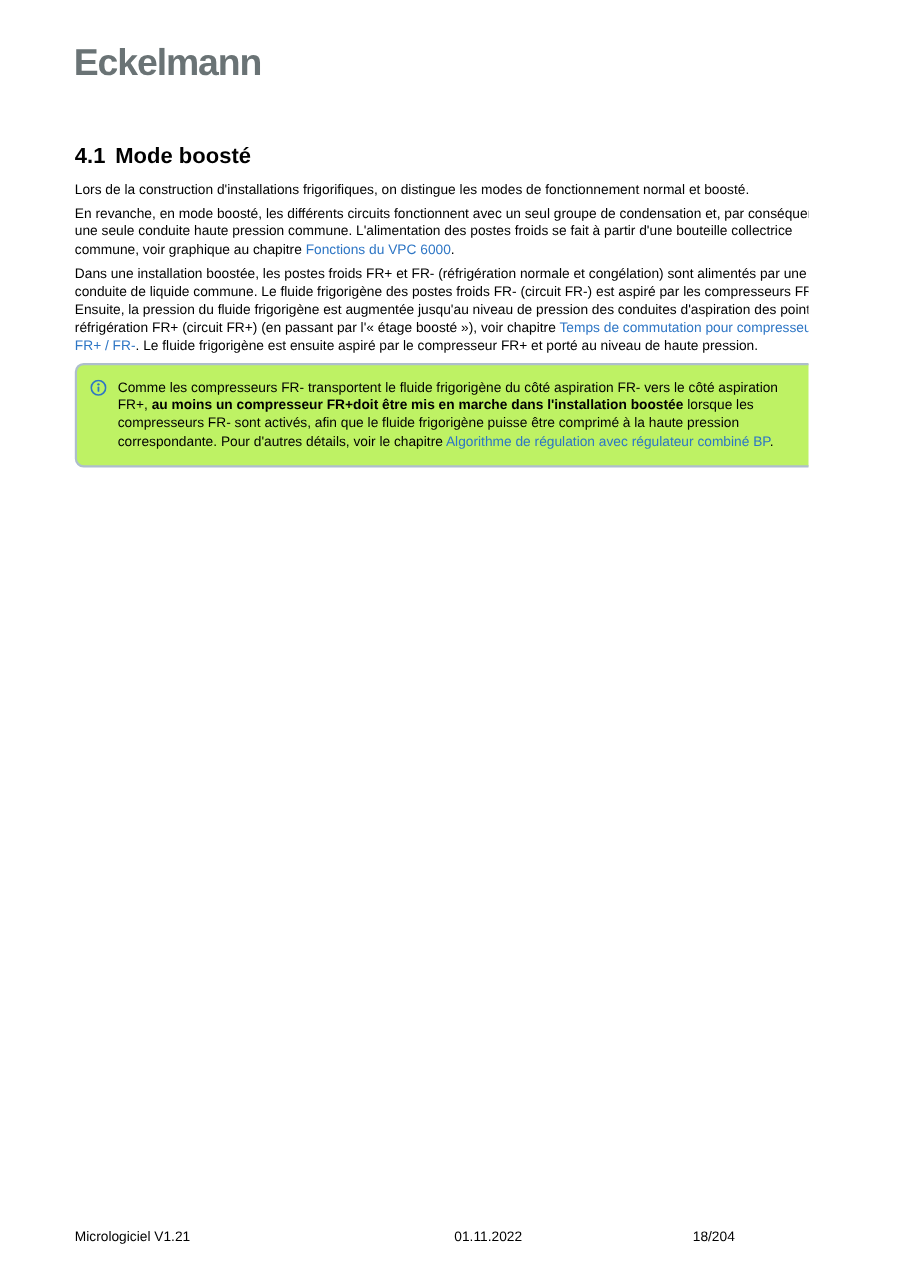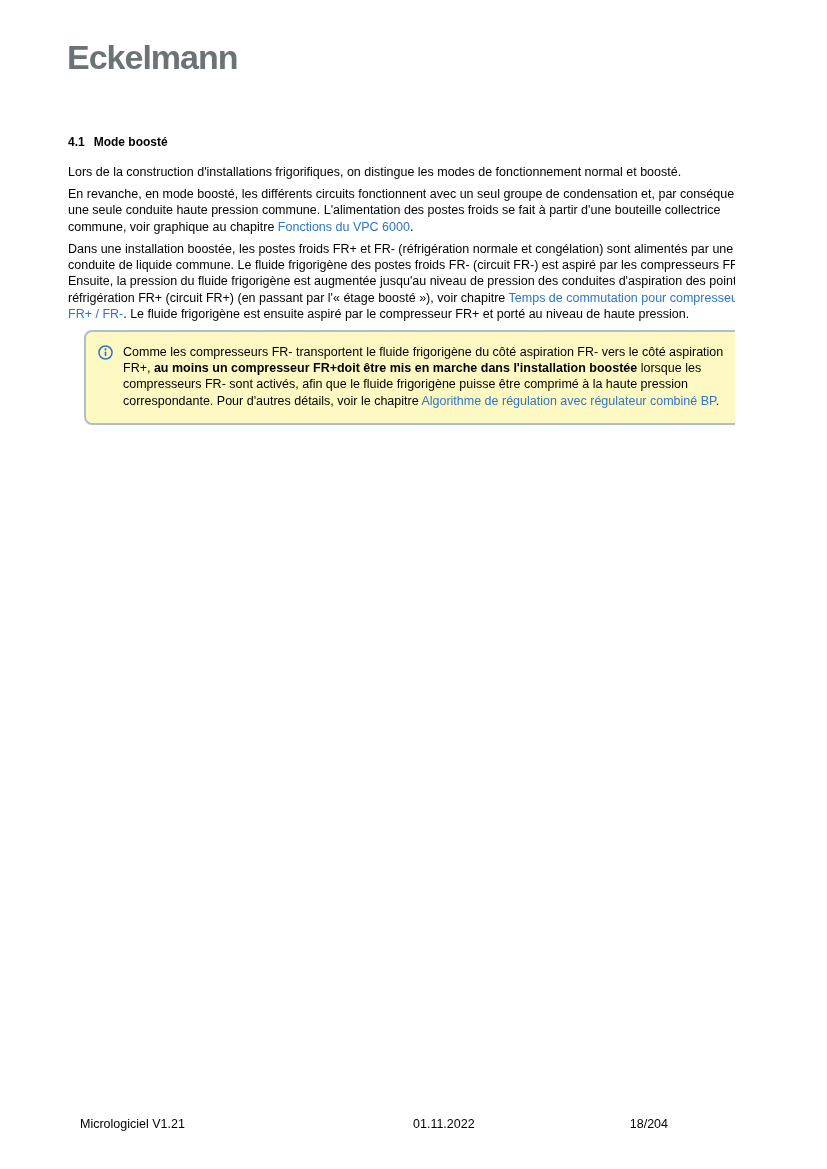--- a/index.html
+++ b/index.html
@@ -29,44 +29,44 @@
     color: var(--logo-gray);
     line-height: 1;
   }
   .content {
     position: absolute;
     left: 68px;
     top: 133px;
     width: 694px;
   }
   h2.section-heading {
-    font-size: 12px;
+    font-size: 20px;
     font-weight: bold;
     line-height: 18px;
     margin: 0 0 13px 0;
   }
   h2.section-heading .sec-num { margin-right: 9px; }
   p.body-par {
     font-size: 12.5px;
     line-height: 16.4px;
     margin: 0 0 5.5px 0;
   }
   a.doc-link {
     color: var(--link-blue);
     text-decoration: none;
     cursor: pointer;
   }
   .note-box {
-    margin: 7px 5px 0 16px;
+    margin: 7px 5px 0 0;
     border: 2px solid var(--note-border);
     border-radius: 8px;
     padding: 12px 30px 14px 12px;
     display: flex;
     align-items: flex-start;
-    background: #fef9c3;
+    background: #bef264;
   }
   .note-icon-wrap {
     flex: 0 0 auto;
     margin: 1px 10px 0 0;
     width: 15px;
     height: 15px;
   }
   .note-text {
     font-size: 12.5px;
     line-height: 16.4px;
@@ -74,21 +74,21 @@
   .note-text b { font-weight: bold; }
   .footer {
     position: absolute;
     left: 68px;
     right: 67px;
     top: 1117px;
     font-size: 12.5px;
     line-height: 15px;
     color: var(--text-black);
   }
-  .footer .f-left  { position: absolute; left: 12px; top: 0; }
+  .footer .f-left  { position: absolute; left: 0; top: 0; }
   .footer .f-right { position: absolute; right: 0; top: 0; }
   .footer .f-center {
     position: absolute;
     left: 345px;
     top: 0;
     text-align: right;
   }
 </style>
 </head>
 <body>

